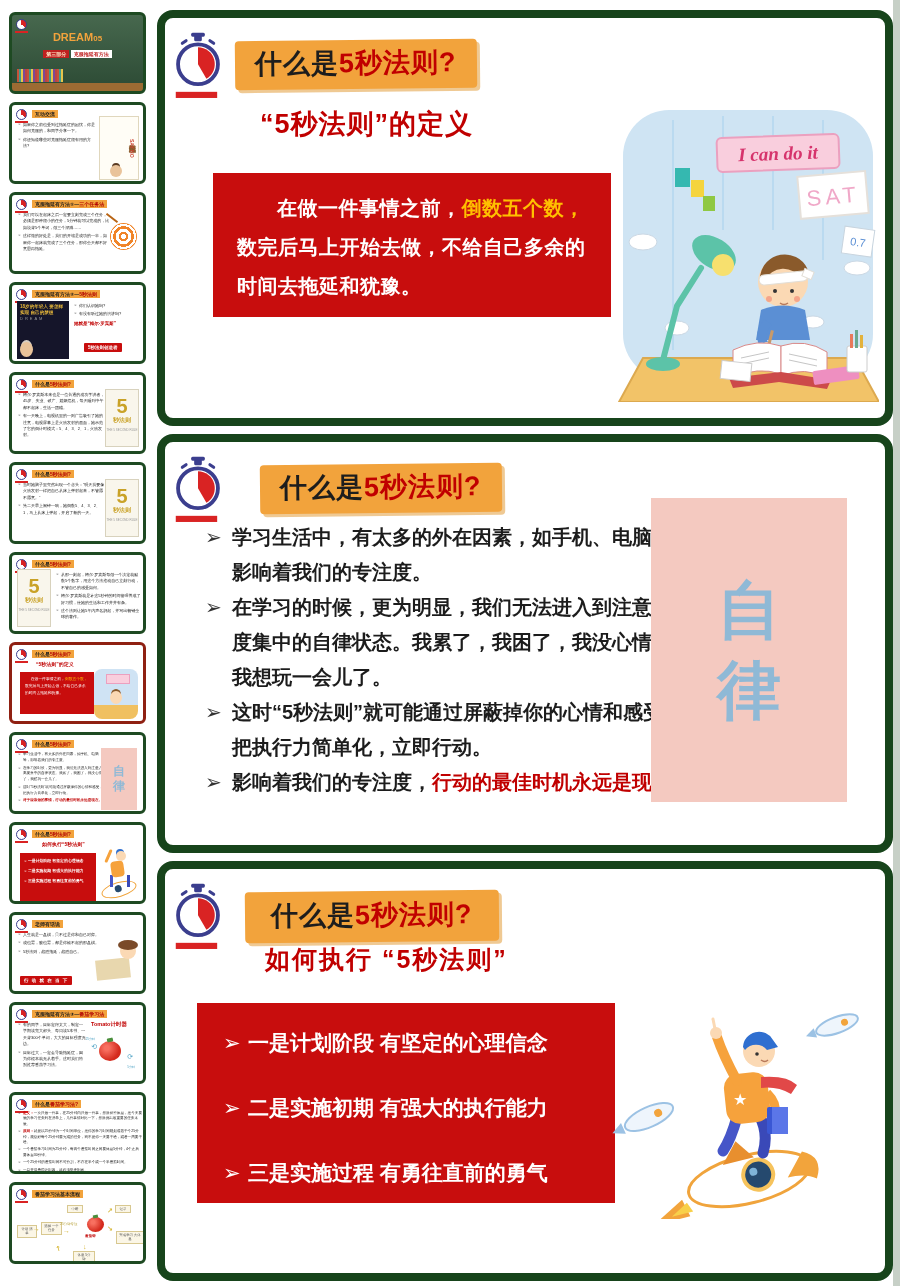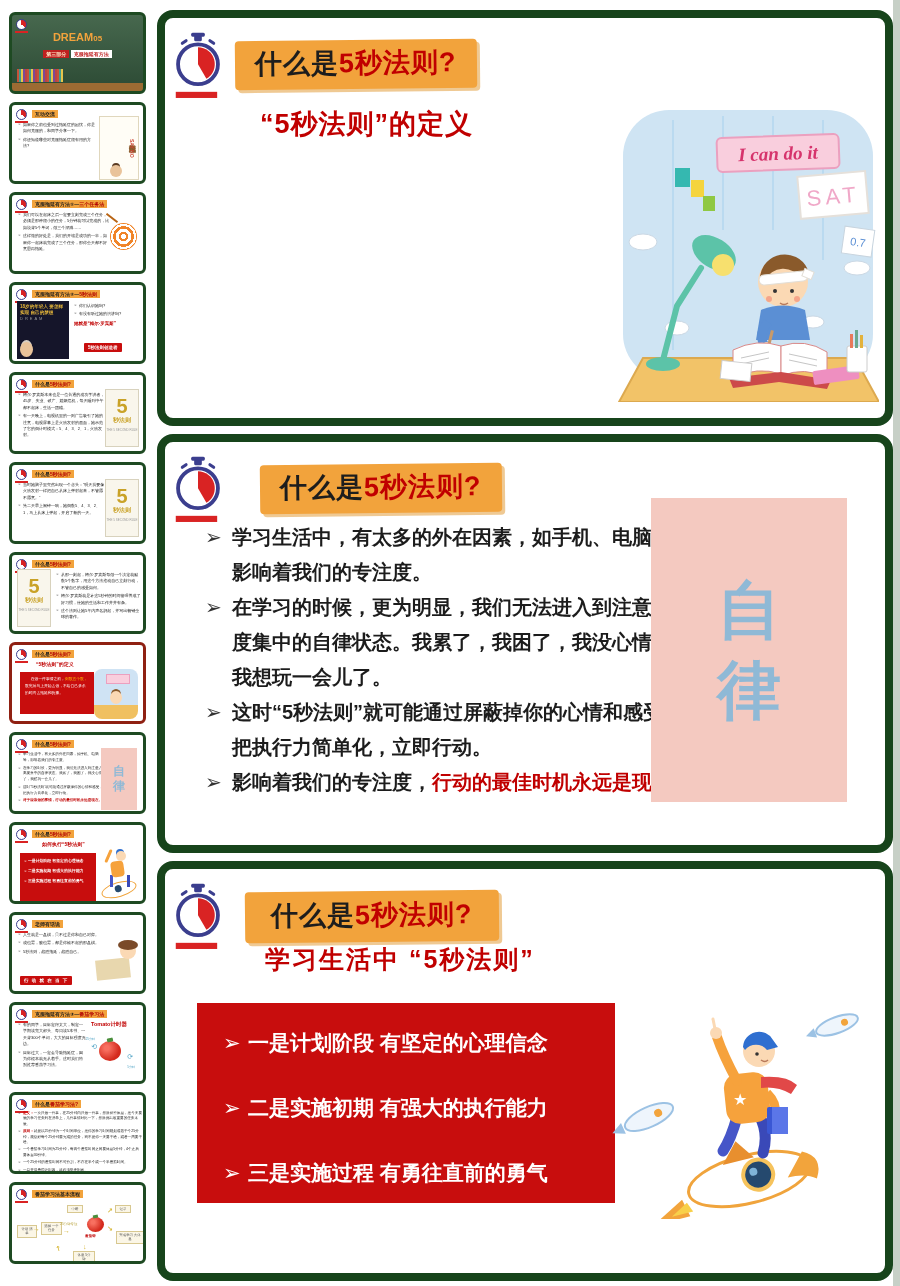--- a/index.html
+++ b/index.html
@@ -346,20 +346,23 @@
           <rect x="21" y="1" width="18" height="5" rx="2" fill="#3b3e8e"></rect>
           <rect x="7" y="11" width="10" height="4" rx="2" fill="#3b3e8e" transform="rotate(-35 12 13)"></rect>
           <rect x="43" y="11" width="10" height="4" rx="2" fill="#3b3e8e" transform="rotate(35 48 13)"></rect>
           <circle cx="30" cy="42" r="26" fill="#fff" stroke="#3b3e8e" stroke-width="5"></circle>
           <path d="M30 42 L30 20 A22 22 0 0 1 41 61 Z" fill="#d92323"></path>
           <rect x="1" y="78" width="54" height="8" fill="#d92323"></rect>
         </svg>
       </span>
       <div class="pill"><span>什么是</span><span class="em">5秒法则?</span></div>
       <div class="sub1">“5秒法则”的定义</div>
+      <div class="rbox1">
+        <span>在做一件事情之前，</span><span class="gold">倒数五个数，</span><span>数完后马上开始去做，不给自己多余的时间去拖延和犹豫。</span>
+      </div>
       <div class="illus1">
         <svg viewBox="0 0 262 292" width="262" height="292">
           <rect x="6" y="0" width="250" height="270" rx="46" fill="#cfe4f3"></rect>
           <g stroke="#badaf0" stroke-width="2">
               <line x1="56" y1="10" x2="56" y2="240"></line>
               <line x1="106" y1="6" x2="106" y2="120"></line>
               <line x1="156" y1="6" x2="156" y2="120"></line>
               <line x1="206" y1="10" x2="206" y2="150"></line>
             </g>
           <g transform="rotate(-2 160 42)">
@@ -451,21 +454,21 @@
           <rect x="25" y="4" width="10" height="8" rx="2" fill="#3b3e8e"></rect>
           <rect x="21" y="1" width="18" height="5" rx="2" fill="#3b3e8e"></rect>
           <rect x="7" y="11" width="10" height="4" rx="2" fill="#3b3e8e" transform="rotate(-35 12 13)"></rect>
           <rect x="43" y="11" width="10" height="4" rx="2" fill="#3b3e8e" transform="rotate(35 48 13)"></rect>
           <circle cx="30" cy="42" r="26" fill="#fff" stroke="#3b3e8e" stroke-width="5"></circle>
           <path d="M30 42 L30 20 A22 22 0 0 1 41 61 Z" fill="#d92323"></path>
           <rect x="1" y="78" width="54" height="8" fill="#d92323"></rect>
         </svg>
       </span>
       <div class="pill" style="left:80px;padding:6px 26px 9px"><span>什么是</span><span class="em">5秒法则?</span></div>
-      <div class="sub3">学习生活中 “5秒法则”</div>
+      <div class="sub3">如何执行 “5秒法则”</div>
       <div class="rbox3">
         <div class="b3">一是计划阶段  有坚定的心理信念</div>
         <div class="b3">二是实施初期  有强大的执行能力</div>
         <div class="b3">三是实施过程  有勇往直前的勇气</div>
       </div>
       <div class="illus3">
         <svg viewBox="0 0 262 232" width="262" height="232">
           <g transform="rotate(-24 40 130)">
             <ellipse cx="40" cy="130" rx="26" ry="10" fill="#eef5fc" stroke="#9cc2e4" stroke-width="2"></ellipse>
             <circle cx="50" cy="130" r="4" fill="#f2a43c"></circle>

